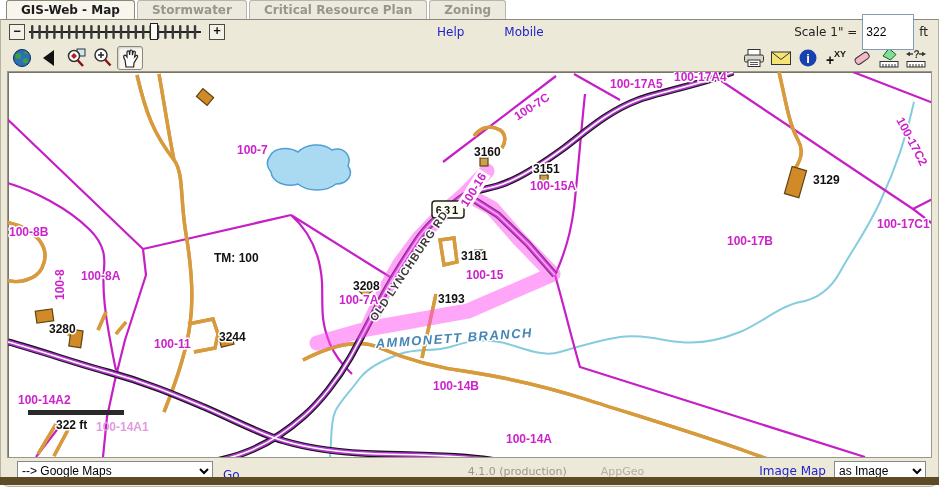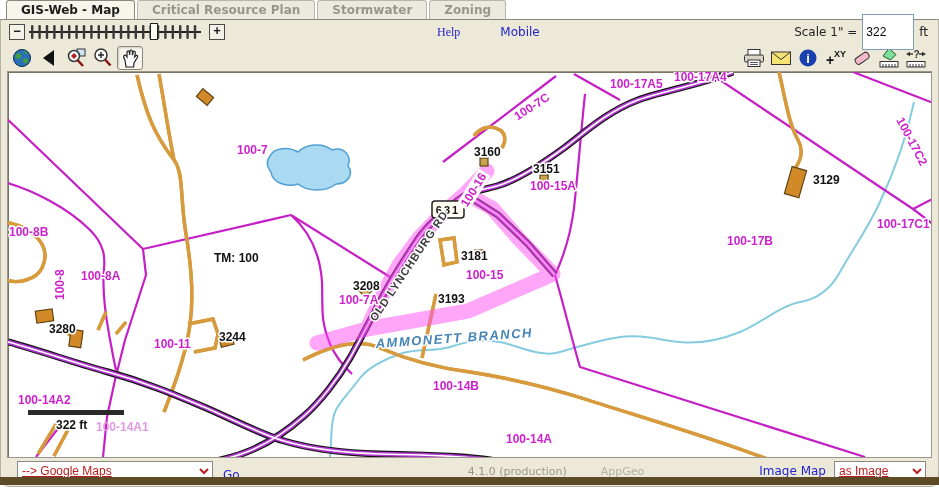--- a/index.html
+++ b/index.html
@@ -14,58 +14,58 @@
   .tab.active { background:#f7f5ec; color:#1c1c1c; border-color:#8a887c; position:relative; z-index:2; }
   
   .panel { background:#ece9d8; border:1px solid #b5b2a4; border-top:1px solid #8a887c;
     border-radius:0 0 9px 9px; padding-bottom:2px; }
   .controls { display:flex; align-items:center; height:24px; padding:0 10px 0 8px; position:relative; }
   .zbtn { width:16px; height:16px; background:#f4f1e8; border:1px solid #4a4a4a; font:bold 12px "DejaVu Sans Mono",monospace;
     line-height:13px; text-align:center; color:#111; cursor:pointer; }
   .slider { position:relative; width:176px; height:18px; margin:0 4px; }
   .handle { position:absolute; left:121px; top:0; width:8px; height:17px; background:#fdfdf8; border:1.5px solid #222; cursor:pointer; }
   a.link { color:#2222cc; font-size:12px; text-decoration:none; cursor:pointer; }
-  .help { margin-left:212px;font-family:Liberation Serif, serif; }
+  .help { margin-left:212px; }
   .mobile { margin-left:40px;text-align:right; }
   .scalebox { margin-left:auto; display:flex; align-items:center; gap:5px; font-size:12px; color:#222; }
   .scalebox input { width:52px; height:36px; border:1px solid #7f9db9; font-size:12px; padding:1px 3px; background:#fff; }
   
   .toolbar { display:flex; align-items:center; height:27px; padding:0 8px; }
   .tool { width:26px; height:24px; display:flex; align-items:center; justify-content:center; cursor:pointer; margin-right:1px; }
   .tool.pressed { border:1px solid #8a887c; border-radius:3px; background:#f8f6ee; box-shadow:inset 1px 1px 2px #cfccbe; }
   .tools-right { margin-left:auto; display:flex; }
   
   .mapwrap { margin:0 6px; height:387px; background:#fff; border:1px solid #9a978a;
     box-shadow:inset 1px 1px 0 #777466; position:relative; overflow:hidden; }
   svg text { font-family:"Liberation Sans",sans-serif; }
   .lbl { paint-order:stroke; stroke:#fff; stroke-width:3px; stroke-linejoin:round; }
   .lbl.parcel { fill:#cc22cc; font-size:12px; font-weight:bold; }
   .lbl.faded { fill:#e09ae0; font-size:12px; font-weight:bold; stroke:none; }
   .lbl.site { fill:#111; font-size:12px; font-weight:bold; }
   .lbl.water { fill:#4585b5; font-size:13px; font-style:italic; font-weight:bold; letter-spacing:1.5px; }
   .lbl.road { fill:#3a3a3a; font-size:11px; font-weight:bold; letter-spacing:1px; }
   
   .footer { display:flex; align-items:center; height:26px; padding:0 12px 0 16px; font-size:12px; }
-  .footer select { height:20px; font-size:12px; background:#fff; border:1px solid #888; color:#b91c1c;text-decoration:underline; }
+  .footer select { height:20px; font-size:12px; background:#fff; border:1px solid #888; color:#000000; }
   .goto-select { width:196px; }
   .go { margin-left:10px;margin-top:8px; }
   .version { margin-left:228px; color:#9b988b; font-size:11px; }
   .brand { margin-left:34px; color:#b3b0a2; font-size:11px; }
   .save { margin-left:auto; }
   .saveas { margin-left:8px; width:92px; }
   .brownbar { position:absolute; left:0; right:0; bottom:0; height:8px; background:#5d4a26; }
 </style>
 </head>
 <body>
 
 <div class="app">
   <div class="tabbar">
       <div class="tab active">GIS-Web - Map</div>
+      <div class="tab">Stormwater</div>
       <div class="tab">Critical Resource Plan</div>
-      <div class="tab">Stormwater</div>
       <div class="tab">Zoning</div>
     </div>
 
   <div class="panel">
 
     <div class="controls">
       <div class="zbtn">−</div>
       <div class="slider">
         <svg id="tick-svg" width="176" height="18">
             <line x1="0" y1="9" x2="172" y2="9" stroke="#222" stroke-width="2"></line>

